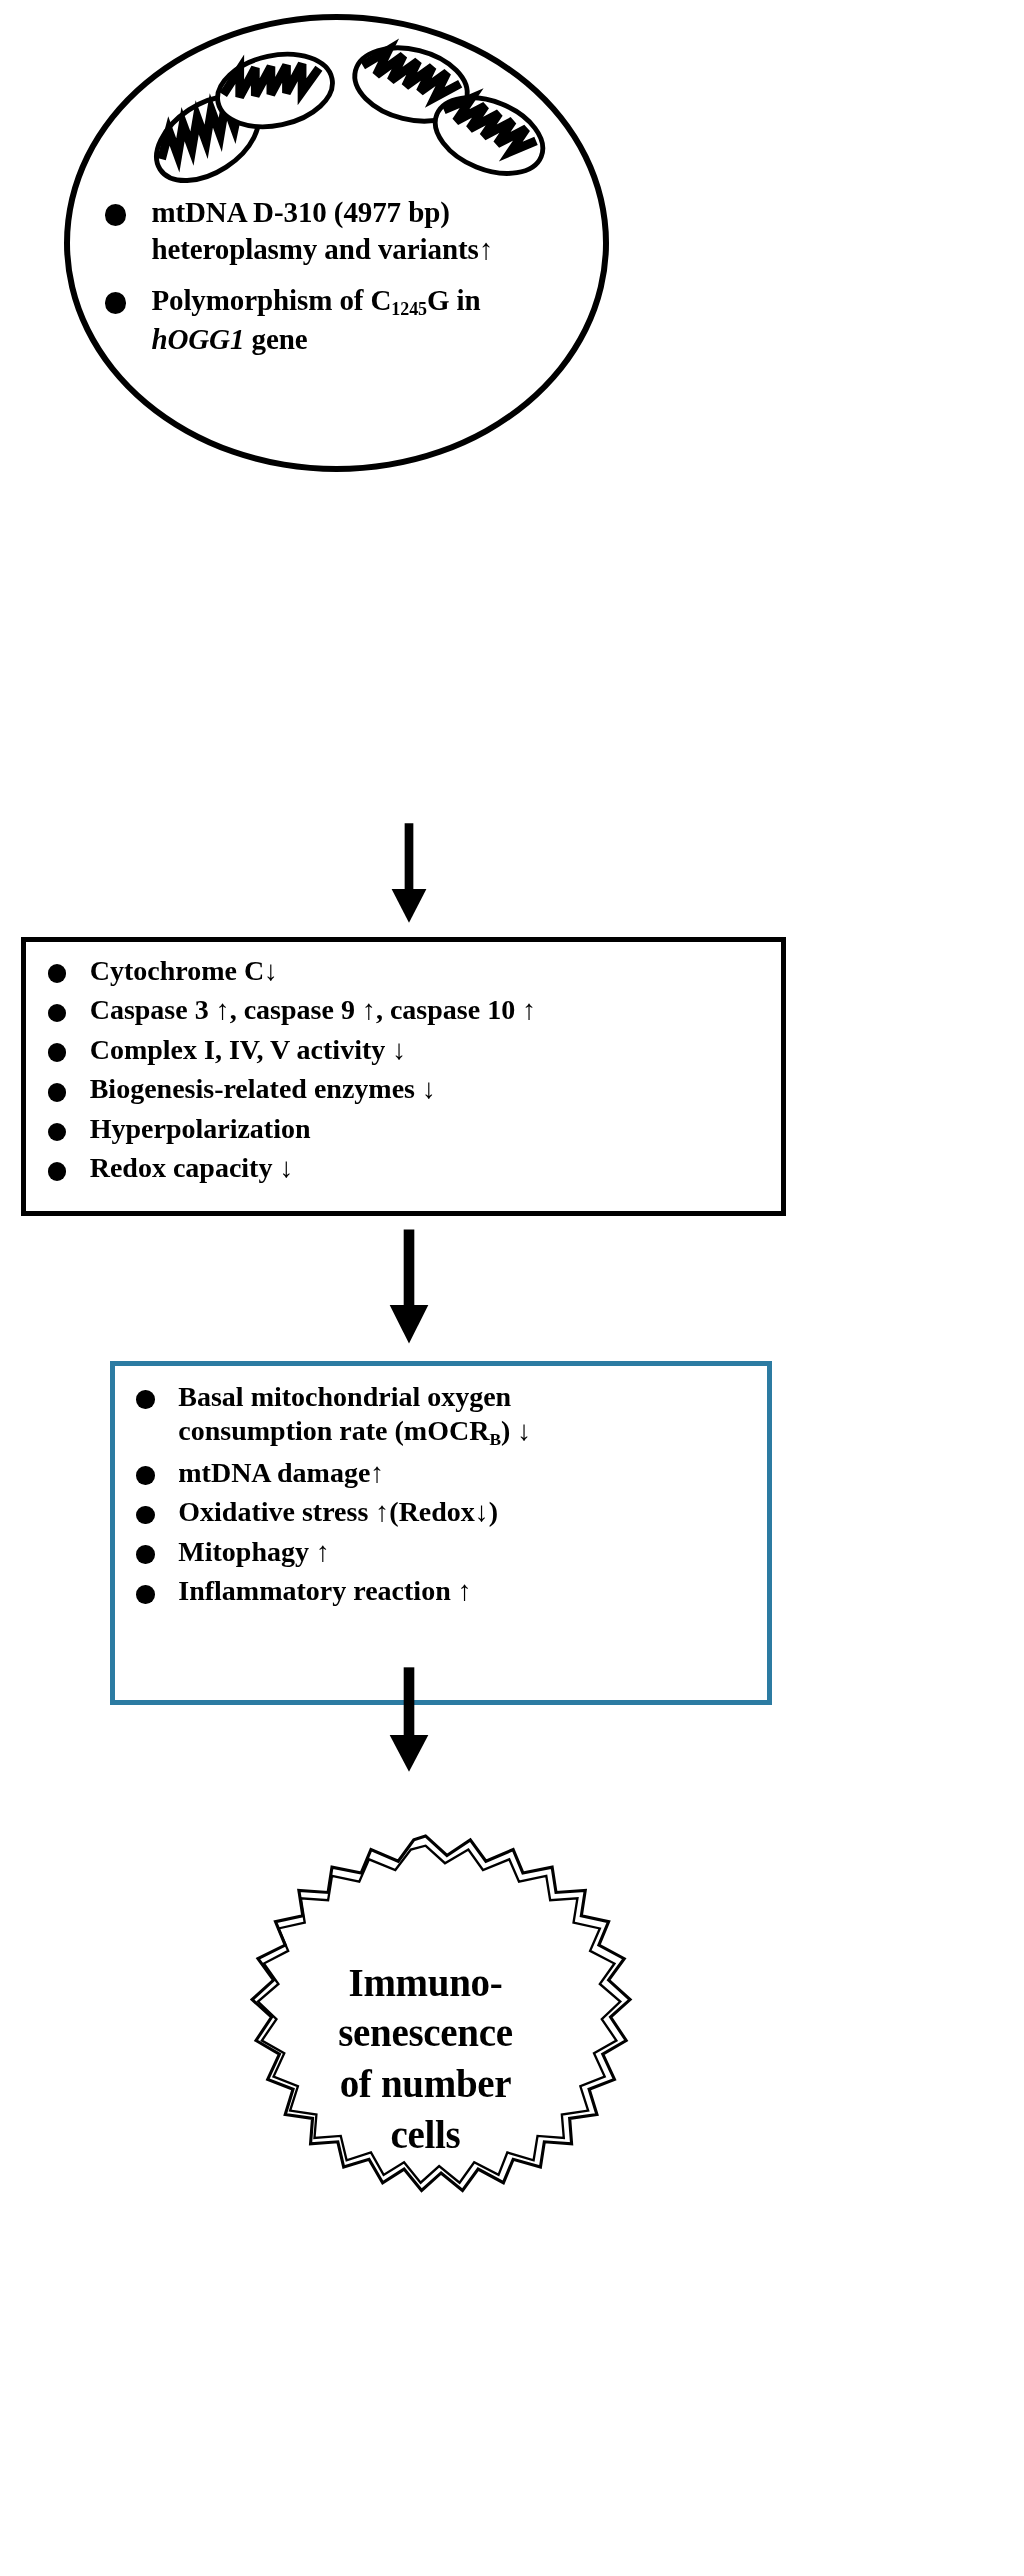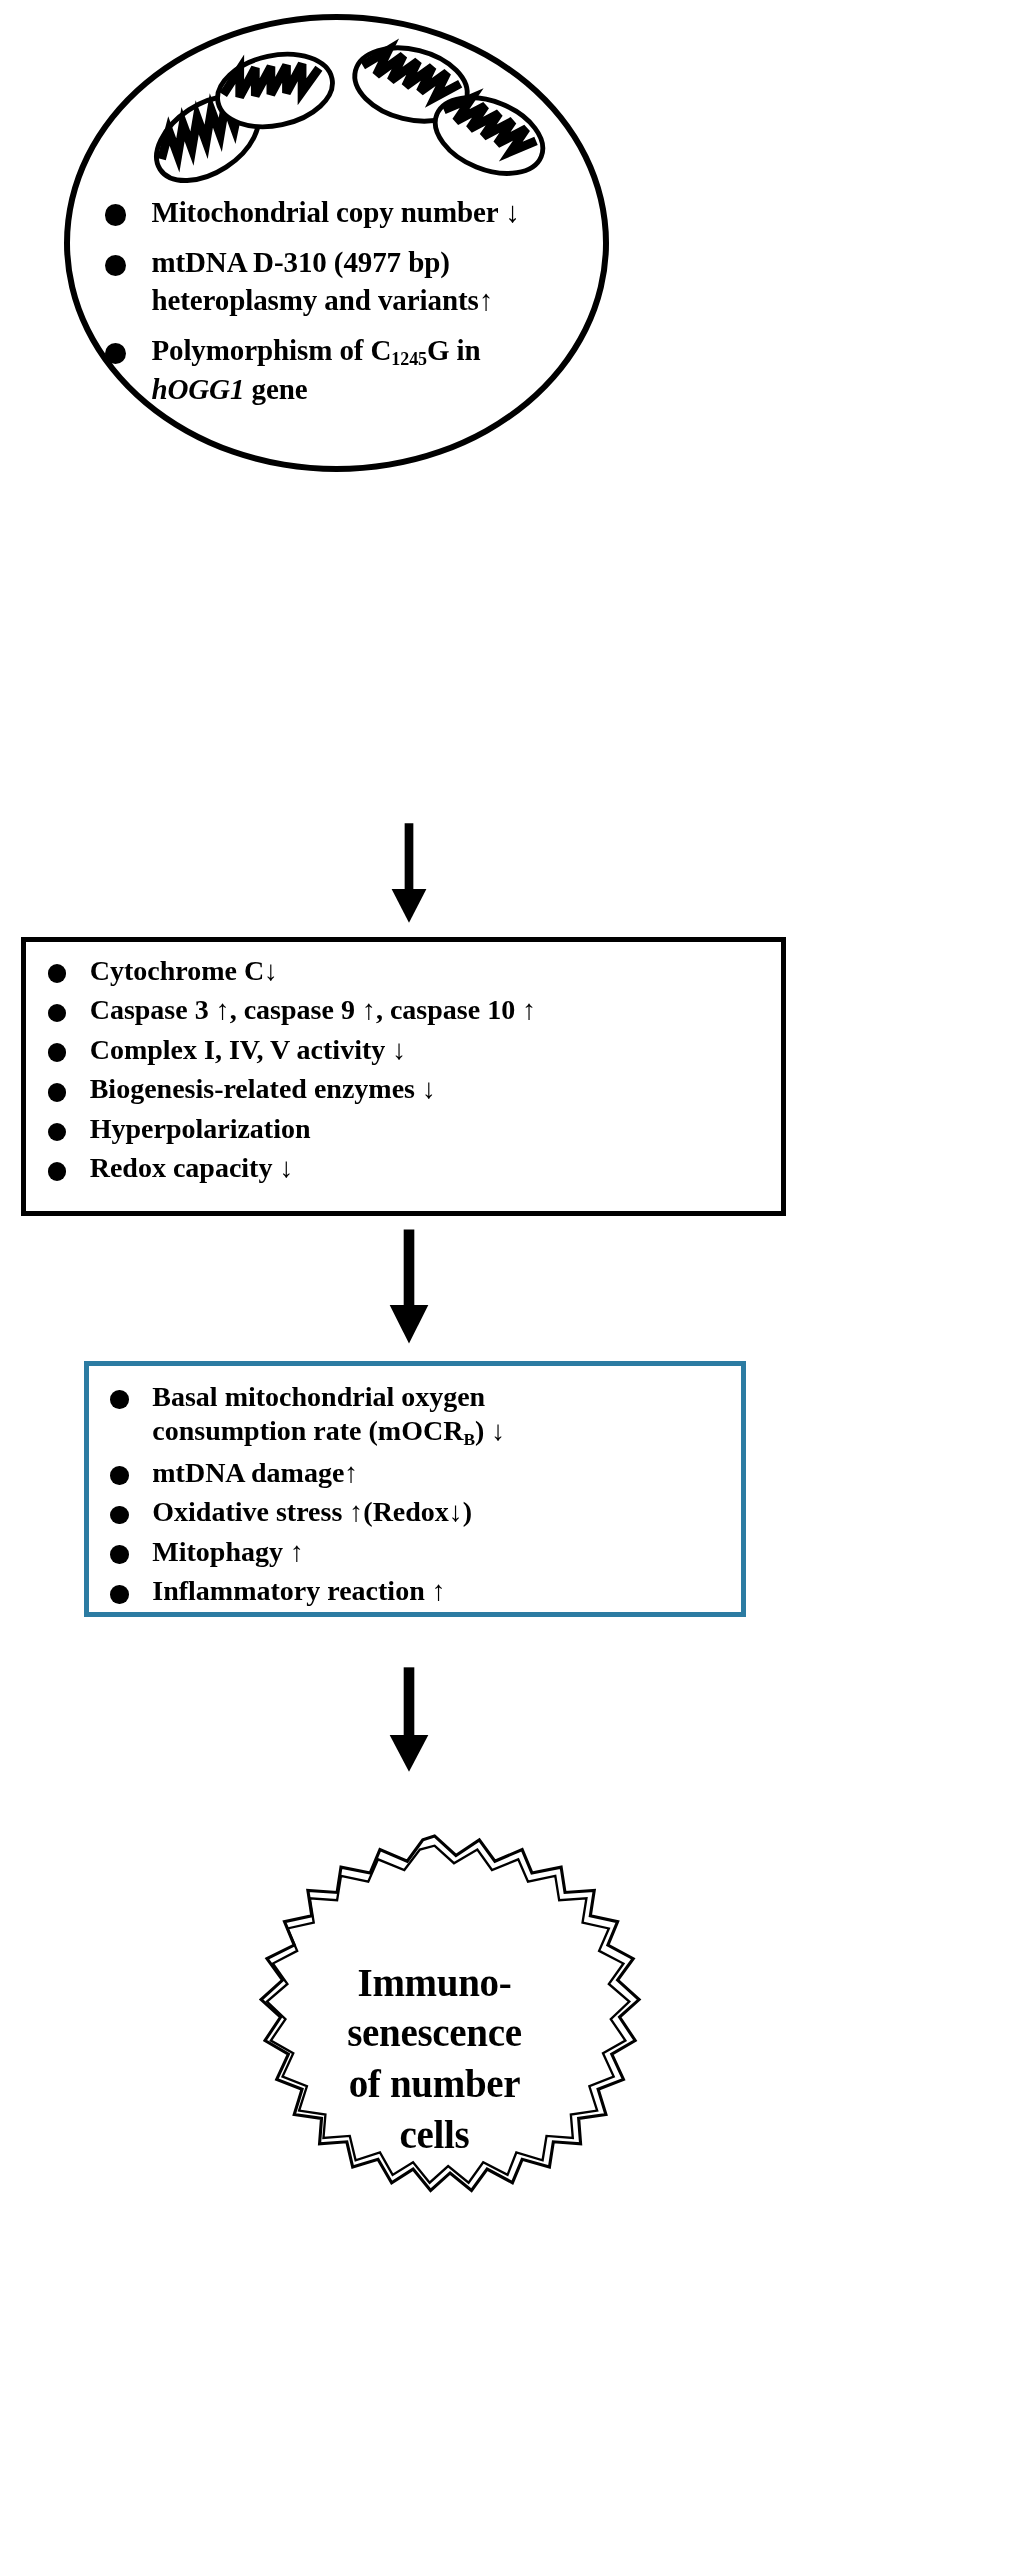--- a/index.html
+++ b/index.html
@@ -46,30 +46,30 @@
     position:absolute;left:21.4px;top:937px;width:765px;height:279px;
     border:5.8px solid #000;box-sizing:border-box;background:#fff;
   }
   #black-list{position:absolute;left:21.4px;top:11.7px;width:725px;}
   #black-list .row{margin-bottom:5.4px;}
   #black-list .bullet{width:18.5px;height:18.5px;margin-top:10.7px;margin-right:23.4px;}
   #black-list .txt{font-size:28px;font-weight:bold;line-height:1.22;}
 
   
   #blue-box{
-    position:absolute;left:84px;top:1361px;width:662px;height:256px;
+    position:absolute;left:110px;top:1361px;width:662px;height:344px;
     border:5.8px solid #2c7ba2;box-sizing:border-box;background:#fff;
   }
   #blue-list{position:absolute;left:21.4px;top:13.6px;width:623px;}
   #blue-list .row{margin-bottom:4.9px;}
   #blue-list .bullet{width:18.5px;height:18.5px;margin-top:10.7px;margin-right:23.4px;}
   #blue-list .txt{font-size:28px;font-weight:bold;line-height:1.24;}
 
   
-  #burst{position:absolute;left:191px;top:1830px;width:487px;height:458px;}
+  #burst{position:absolute;left:182px;top:1830px;width:487px;height:458px;}
   #burst-text{
     position:absolute;left:0;top:0;width:100%;height:100%;
     display:flex;flex-direction:column;align-items:center;justify-content:center;
     font-size:39px;font-weight:bold;line-height:1.30;text-align:center;
     letter-spacing:-0.3px;
   }
 </style>
 </head>
 <body>
 
@@ -99,24 +99,20 @@
 
   <svg class="mito" style="left:360px;top:64px;" width="131" height="115" viewBox="0 0 135 118">
     <g transform="rotate(22 67 59)">
       <ellipse cx="67" cy="59" rx="58" ry="35" fill="#fff" stroke="#000" stroke-width="5"></ellipse>
       <path d="M14,52 L36,30 L30,58 L52,32 L46,60 L68,34 L62,62 L84,36 L78,64 L100,38 L94,66 L114,46" fill="none" stroke="#000" stroke-width="9" stroke-linejoin="miter"></path>
     </g>
   </svg>
 
   <div id="cell-list">
 
-    <div class="row">
-      <span class="bullet"></span>
-      <span class="txt">Mitochondrial copy number ↓</span>
-    </div>
 
     <div class="row">
       <span class="bullet"></span>
       <span class="txt">
         <span>mtDNA D-310 (4977 bp)</span><br>
         <span>heteroplasmy and variants↑</span>
       </span>
     </div>
 
     <div class="row">

